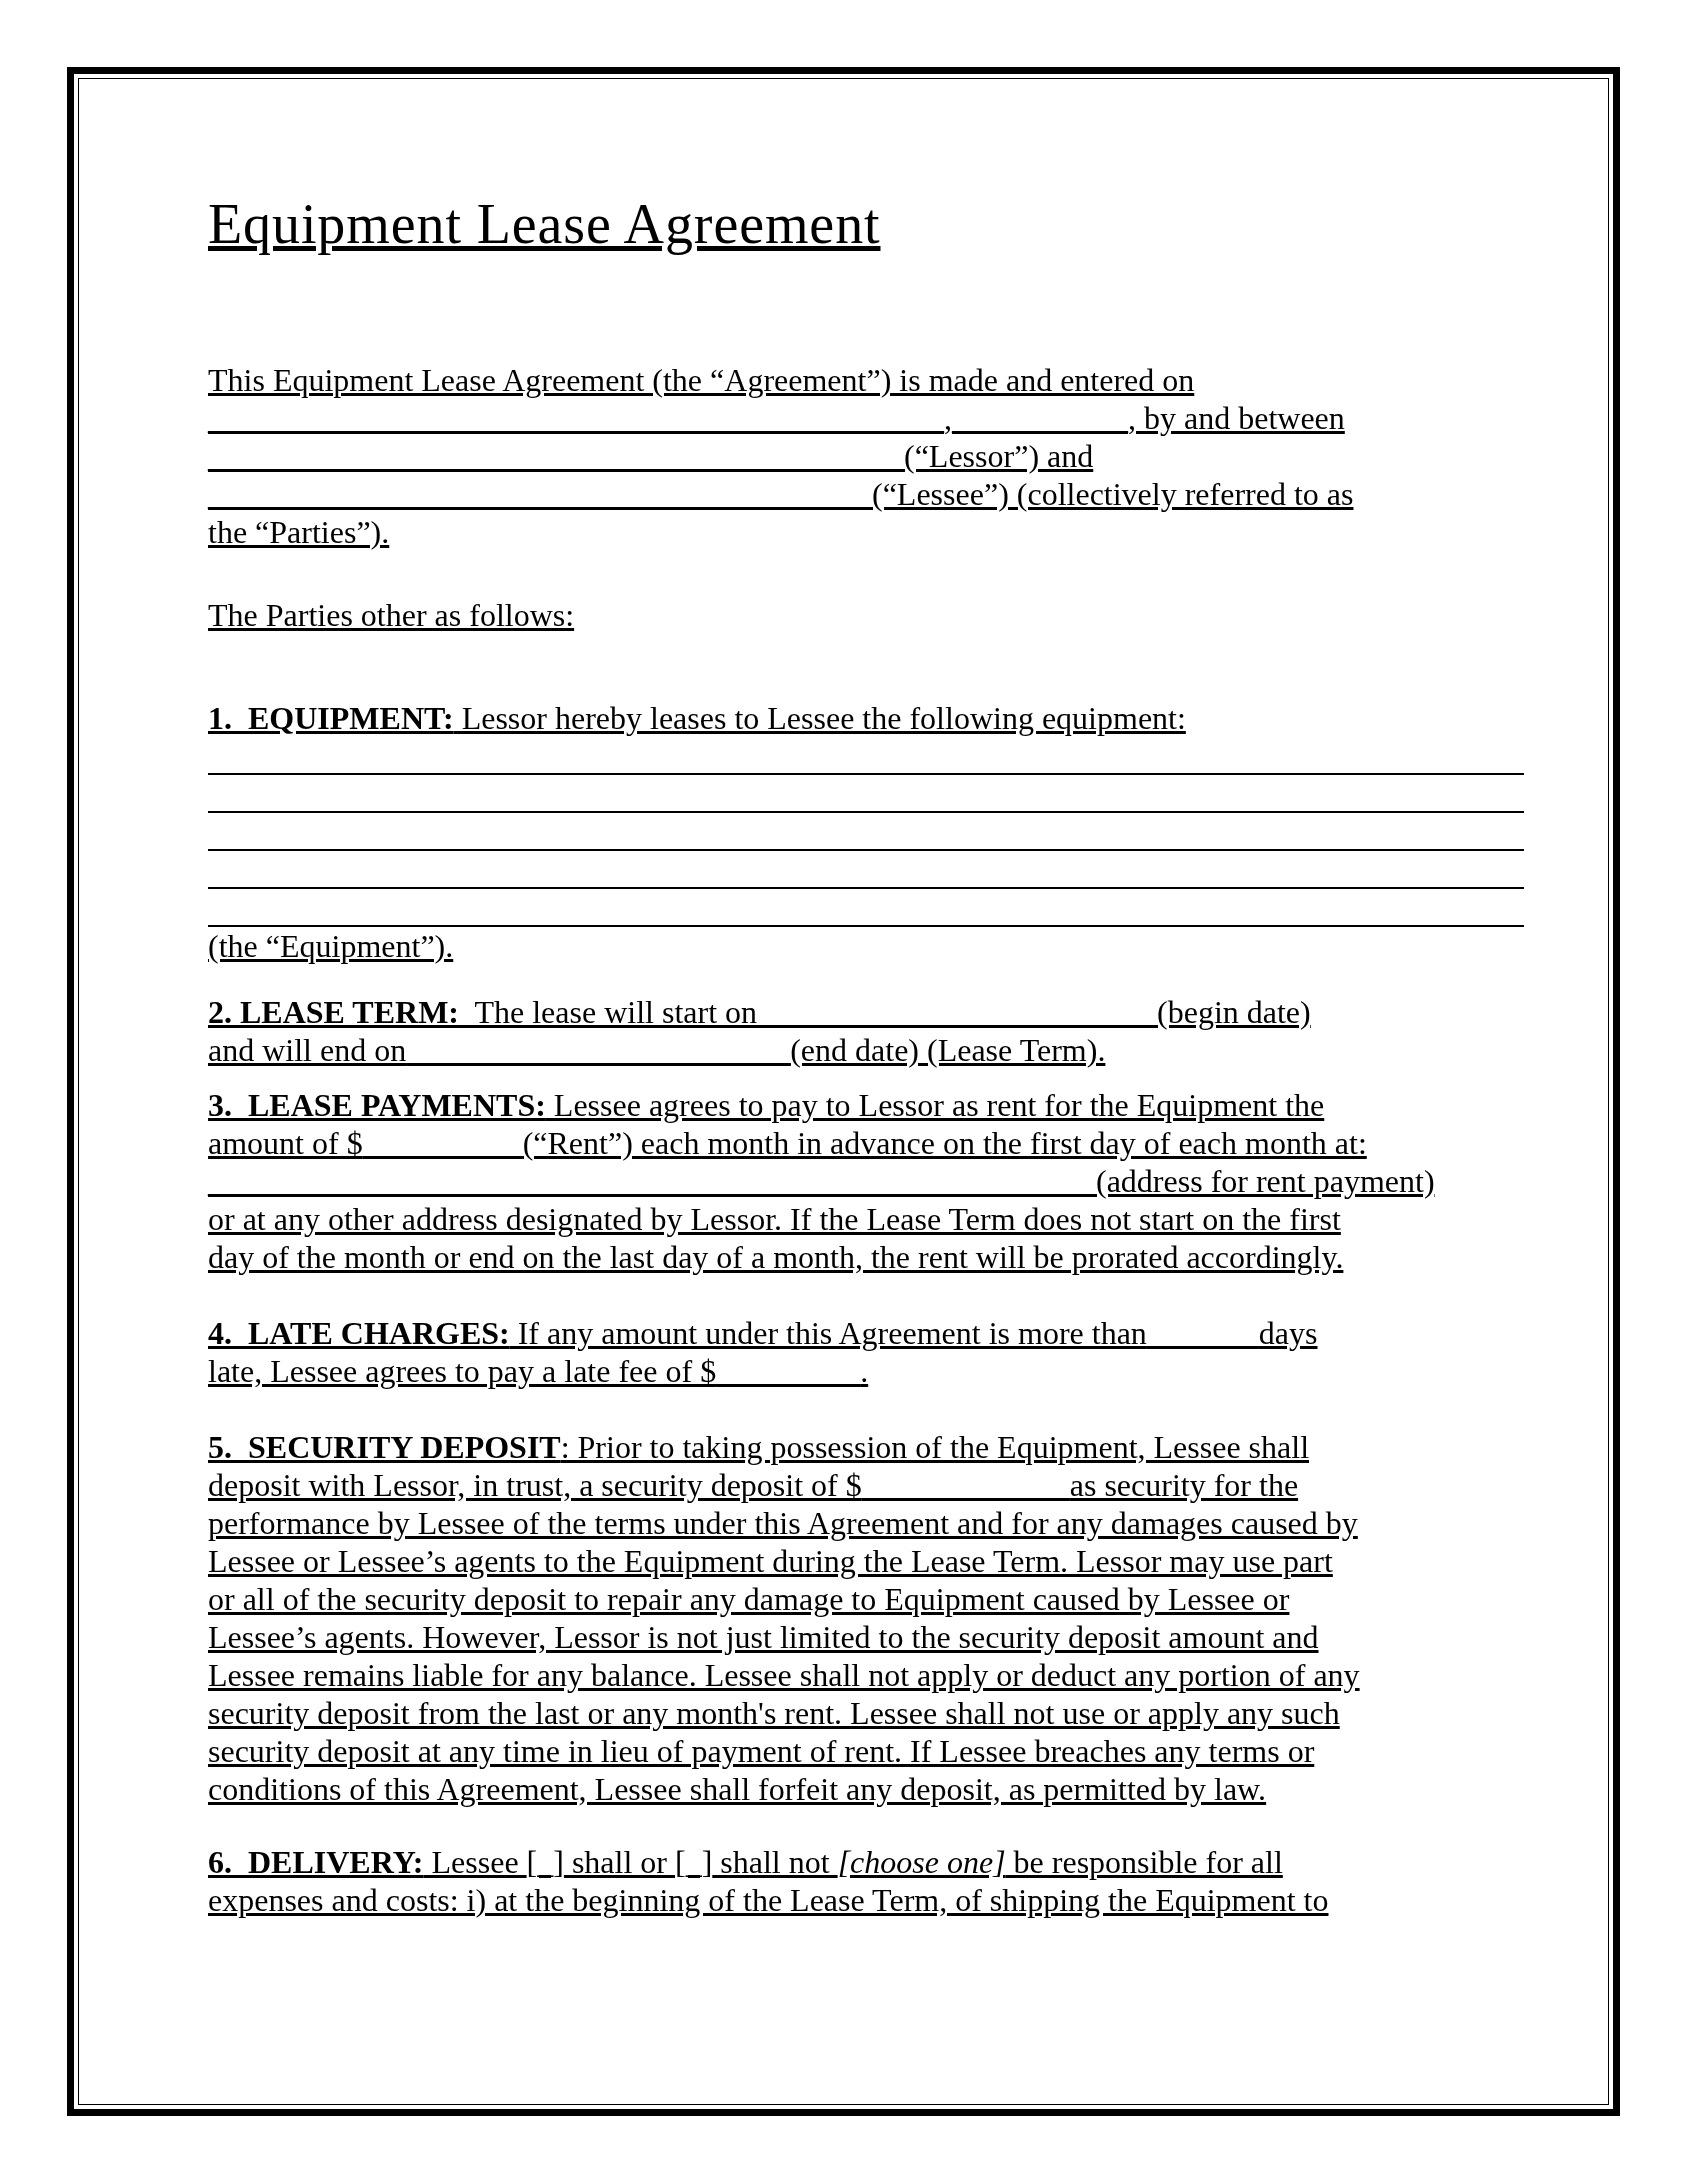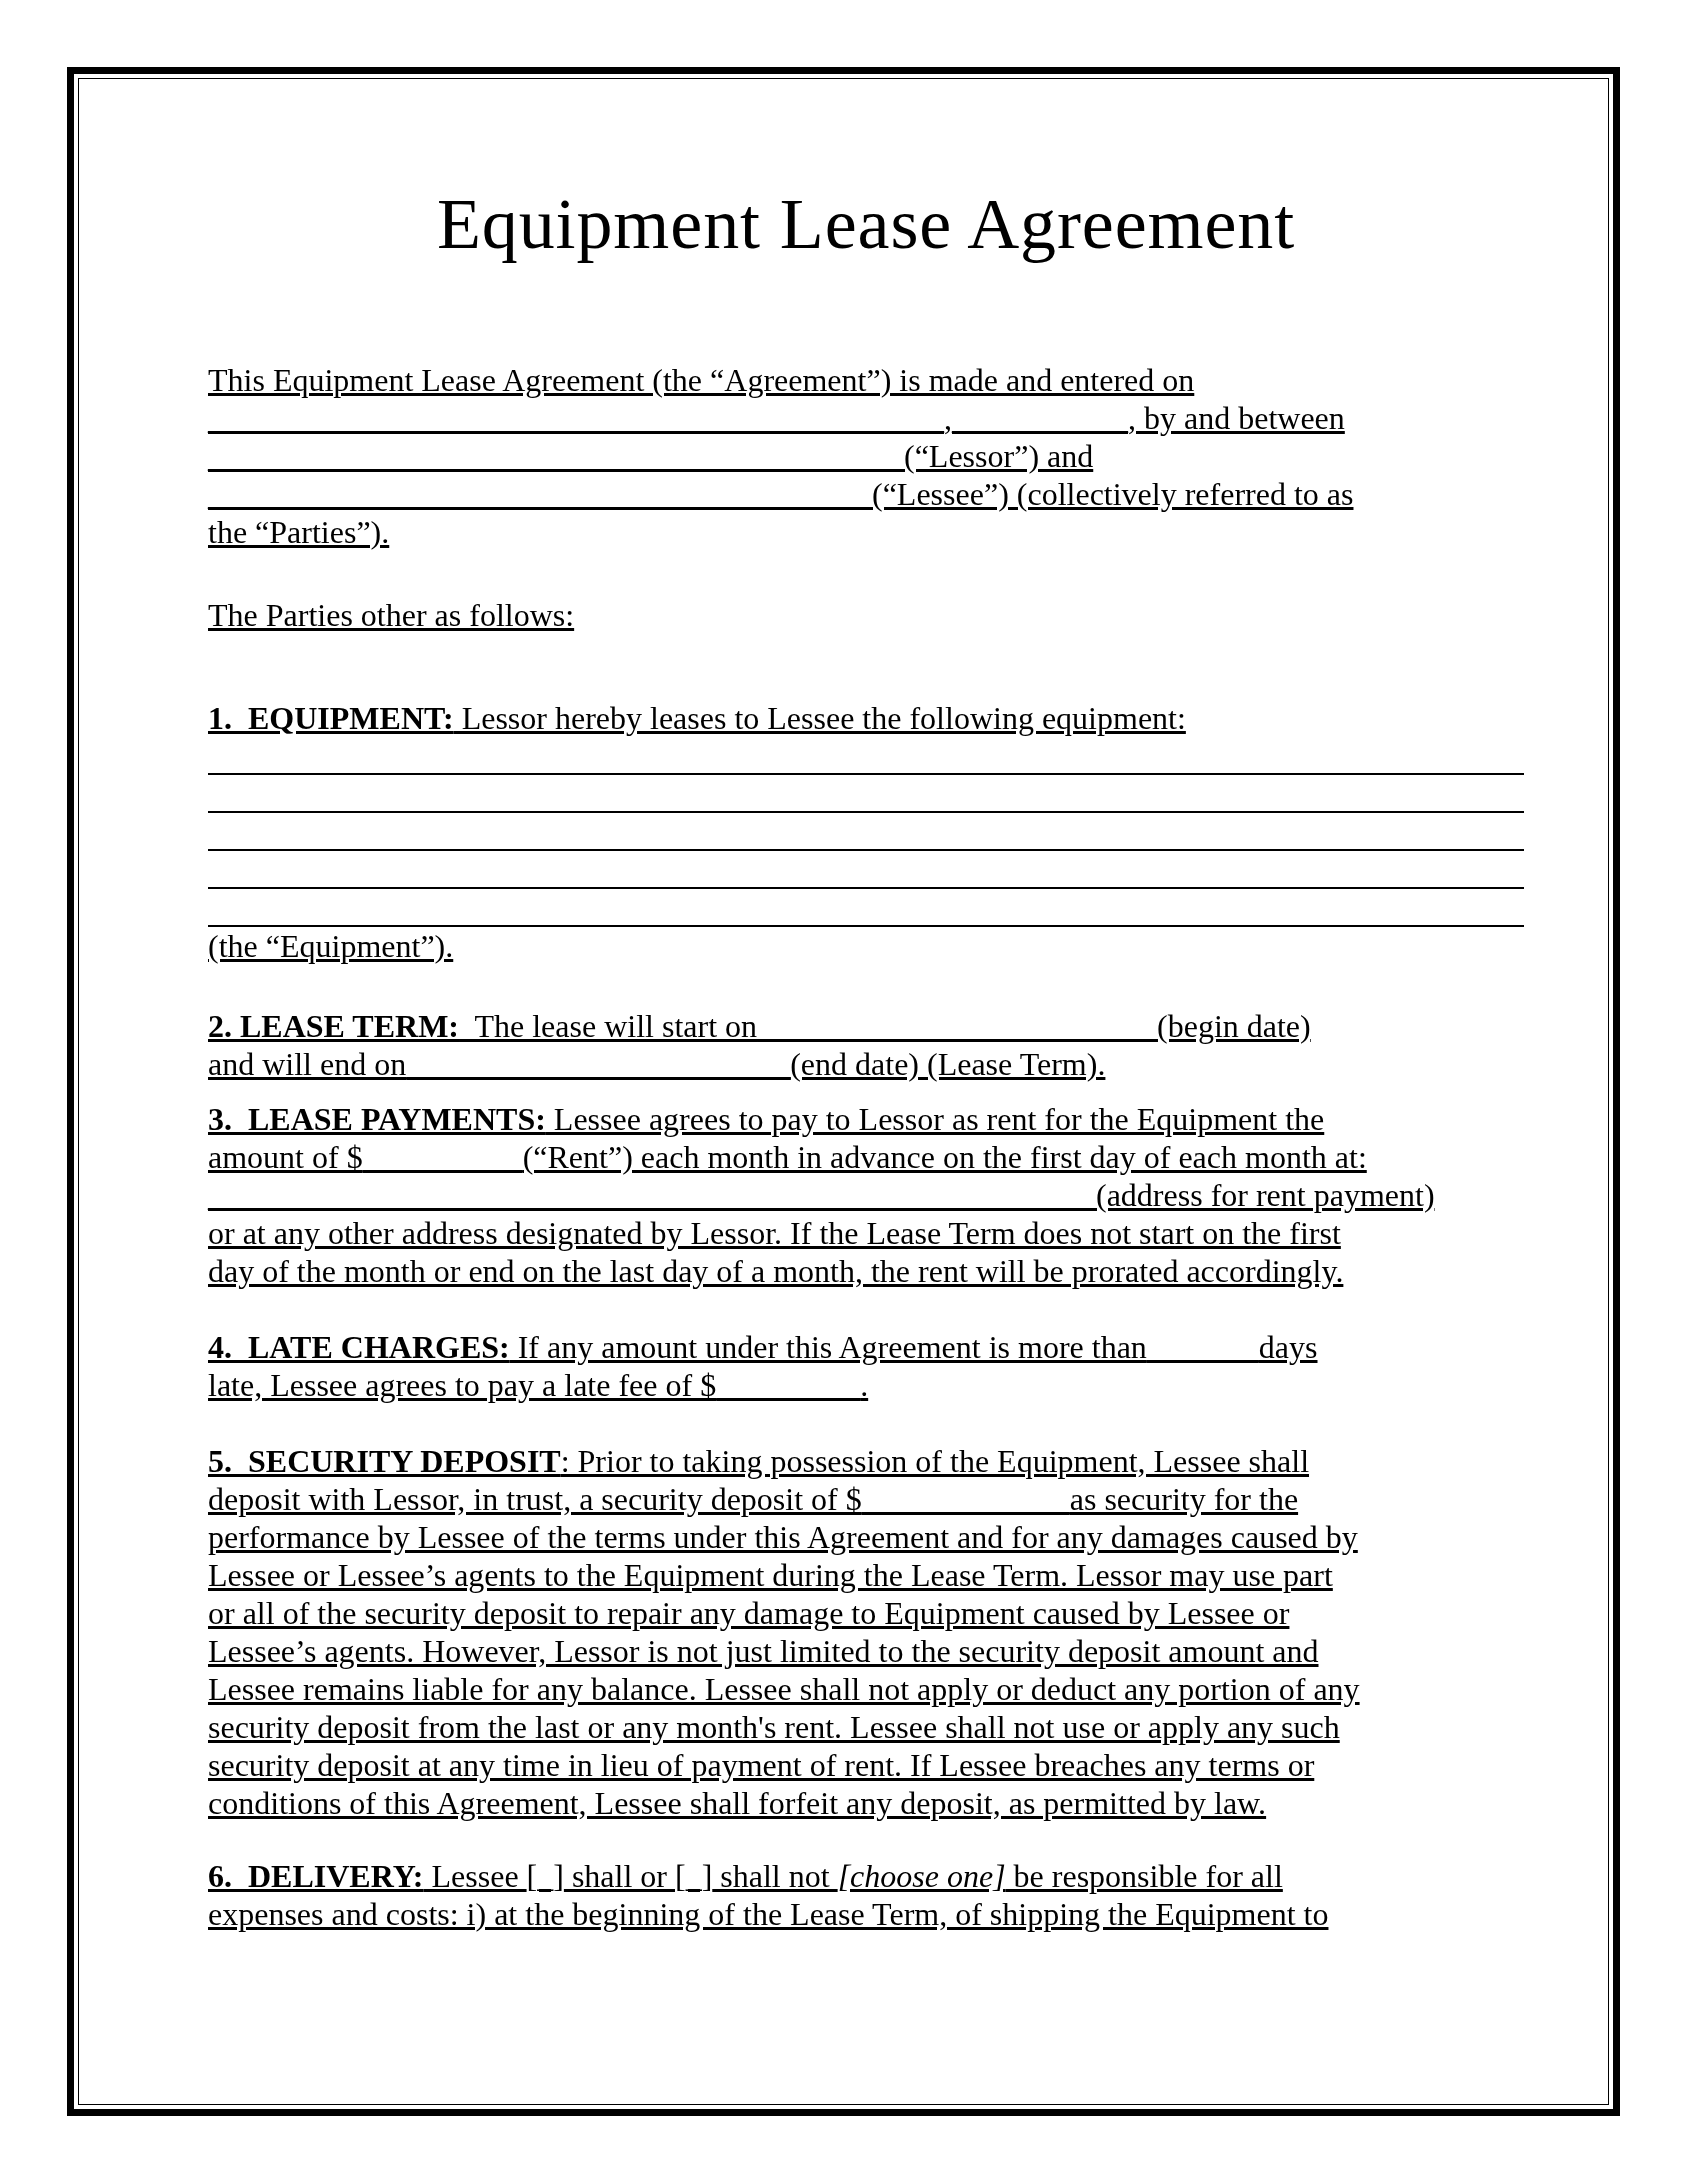--- a/index.html
+++ b/index.html
@@ -19,46 +19,47 @@
     border: 1.7px solid #000000;
   }
 
   .content {
     position: relative;
     padding: 0 163px 0 208px;
   }
 
   .title {
     margin-top: 192px;
-    text-align: center;
-    font-size: 72px;
+    text-align: left;
+    font-size: 56px;
     line-height: 65px;
     font-weight: normal;
     letter-spacing: 0.9px;
+    text-decoration: underline;
   }
 
   .para {
     font-size: 32px;
     line-height: 38px;
     white-space: pre;   
     text-decoration: underline;
   }
   .b { font-weight: bold; }
   .i { font-style: italic; margin-top: 47px; }
 
   .intro   { margin-top: 104px; }
   .parties { margin-top: 45px; }
   .s1      { margin-top: 65px; }
   .fill-lines { margin-top: 0; }
   .fill-line {
     height: 38px;
     border-bottom: 2.6px solid #000000;
   }
   .tail    { margin-top: 0; }
-  .s2      { margin-top: 42px; }
+  .s2      { margin-top: 28px; }
   .s3      { margin-top: 17px; }
   .s4      { margin-top: 38px; }
   .s5      { margin-top: 38px; }
   .s6      { margin-top: 35px; }
 </style>
 </head>
 <body>
 
 <div class="page">
   <div class="frame"></div>

